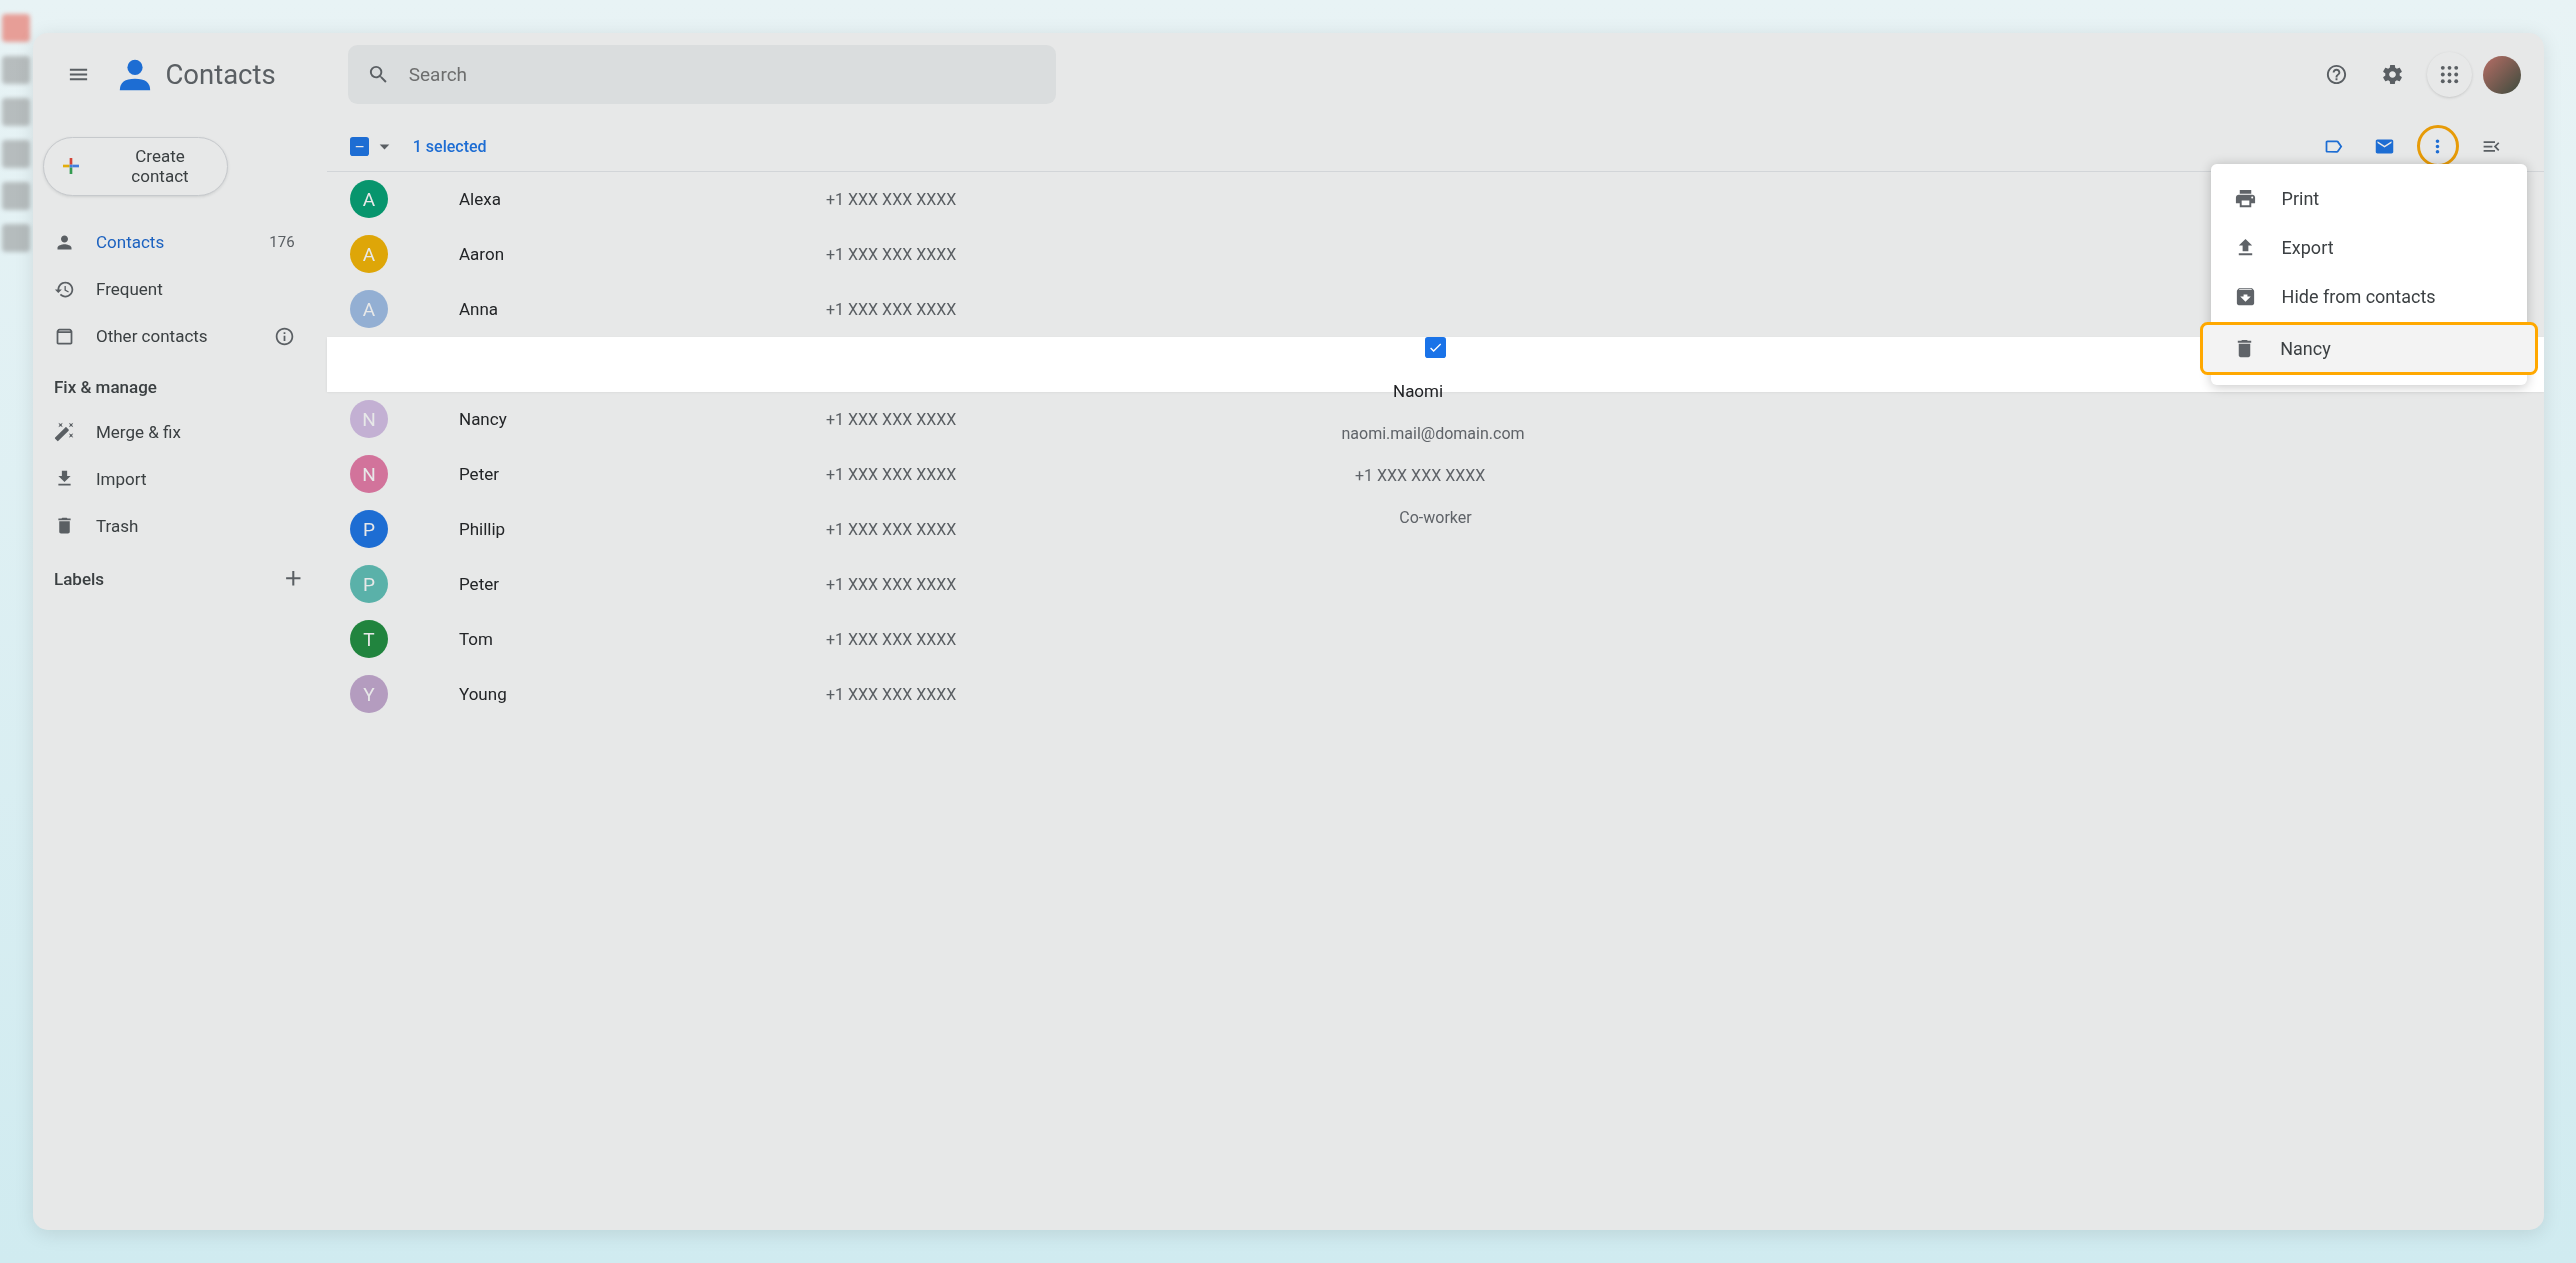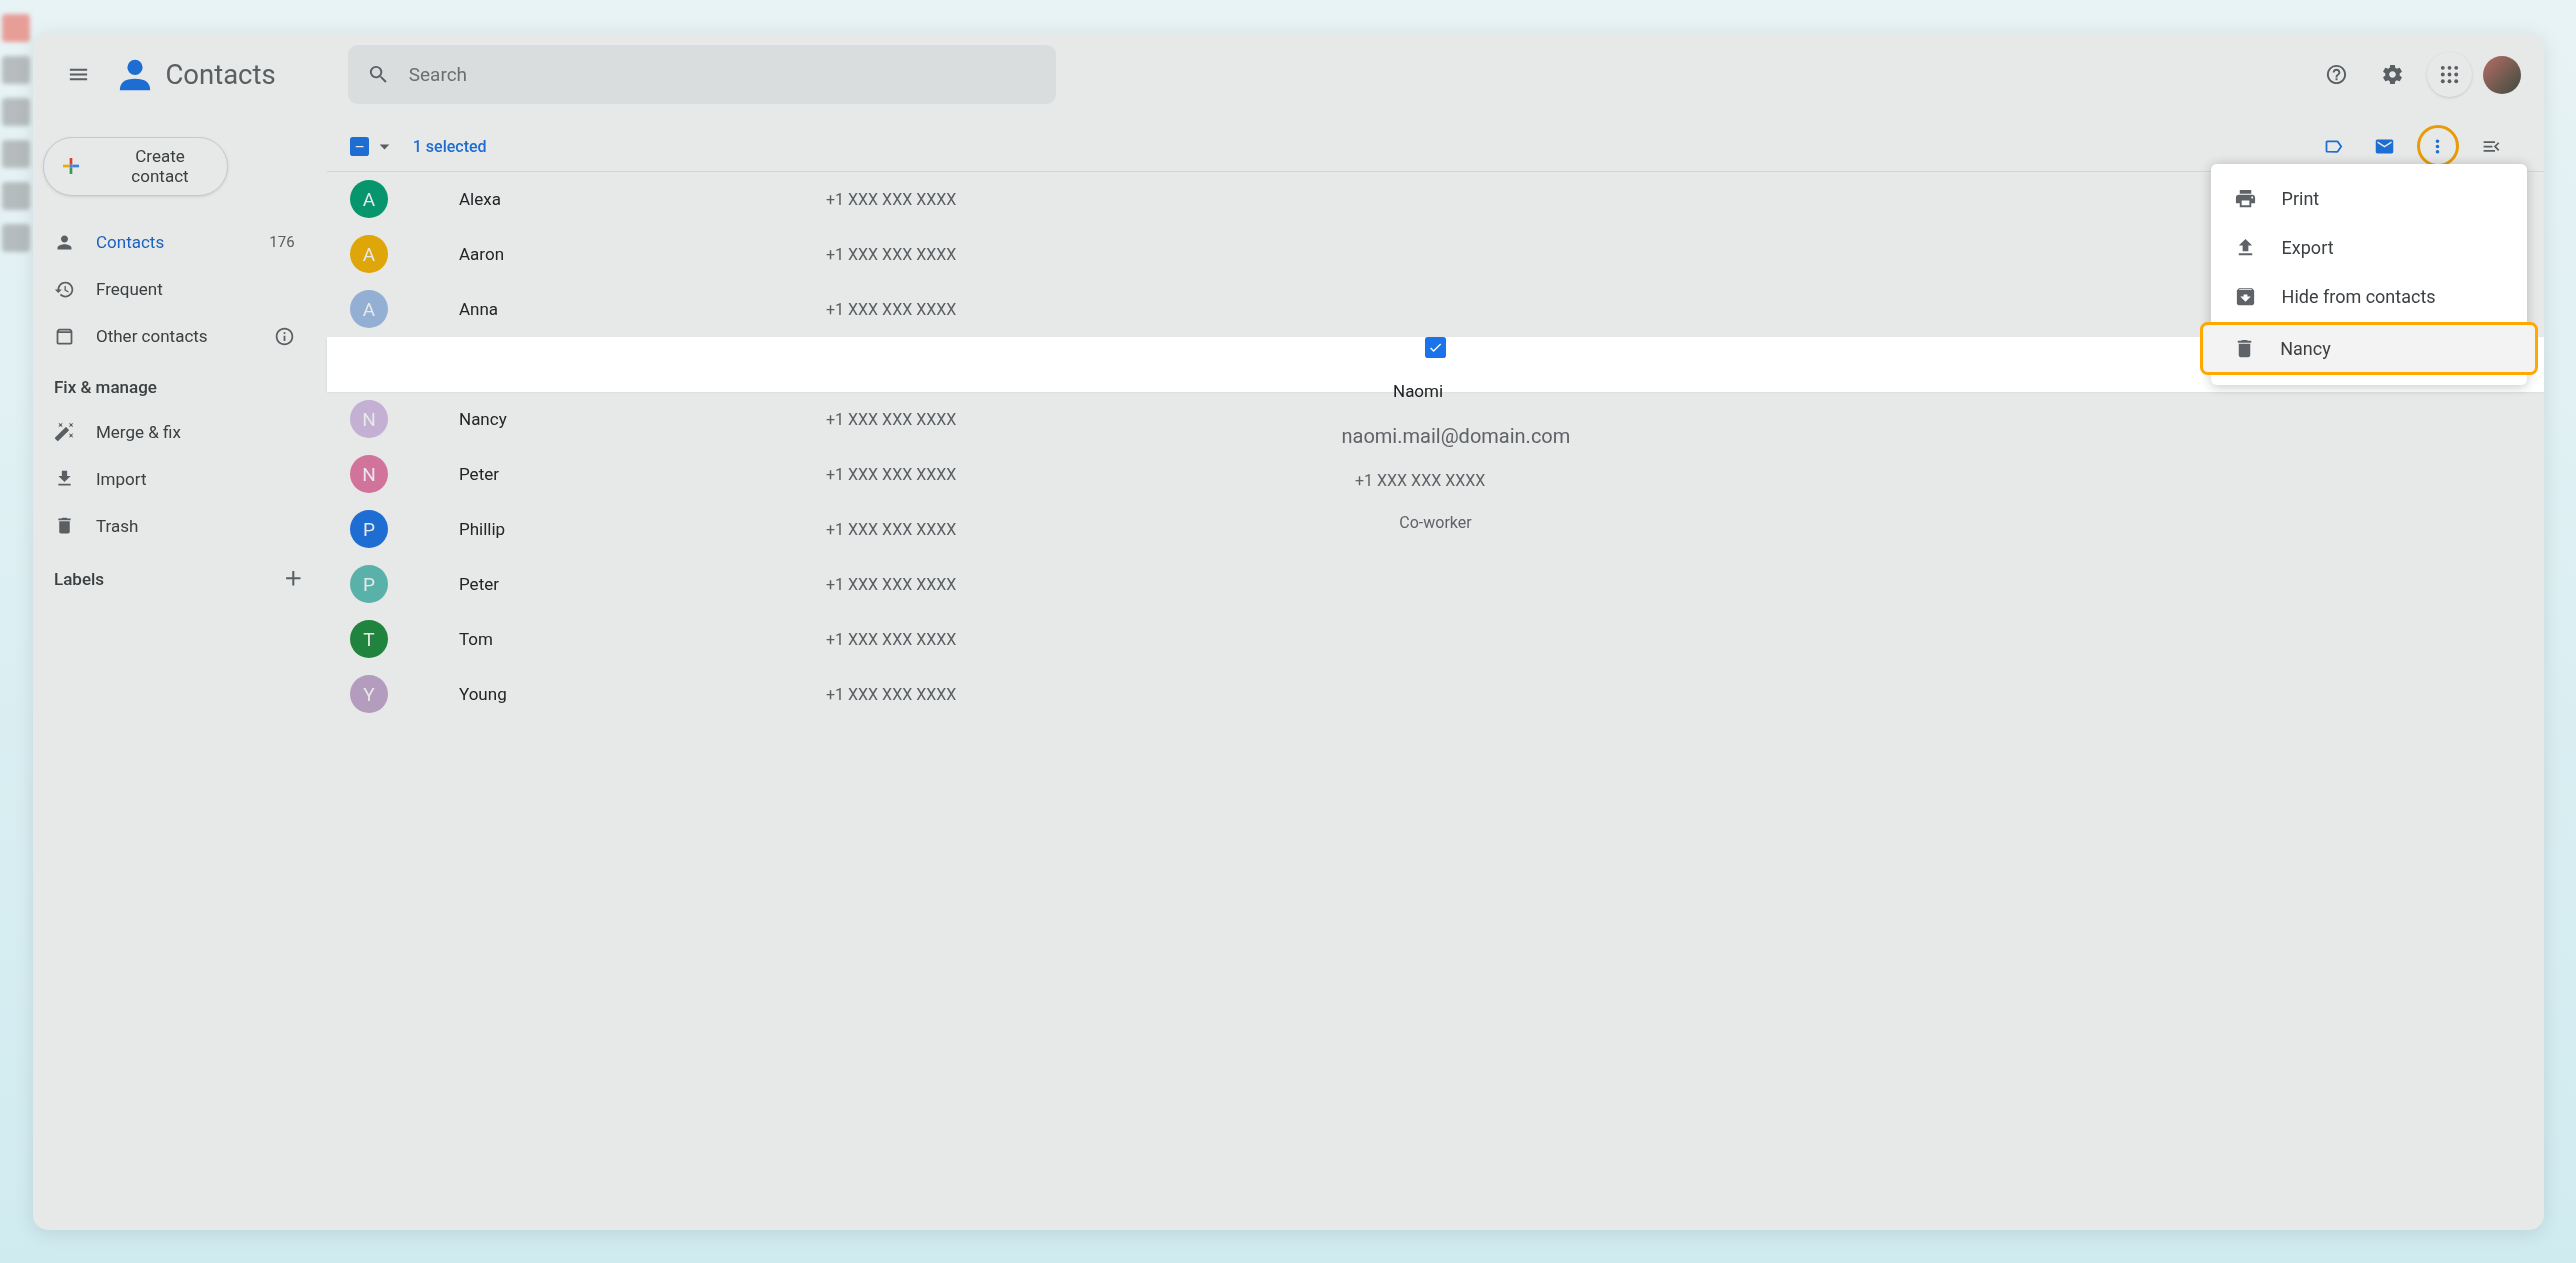--- a/index.html
+++ b/index.html
@@ -52,21 +52,21 @@
 
 .contact-list { border-top: 0.9px solid #e8eaed; }
 .contact-row { height: 55px; display: flex; align-items: center; padding: 0 23px; gap: 23px; position: relative; }
 .contact-row.selected { background: #fff; position: relative; z-index: 5; box-shadow: 0 0.9px 2.8px rgba(0,0,0,0.08); flex-direction: column; }
 .contact-row .checkbox-slot { width: 38px; display: flex; align-items: center; justify-content: center; }
 .contact-row:not(.selected) .check-icon { display: none; }
 .avatar-circle { width: 38px; height: 38px; border-radius: 50%; display: flex; align-items: center; justify-content: center; color: #fff; font-size: 19px; font-weight: 400; }
 .check-icon { width: 21px; height: 21px; background: #1a73e8; border-radius: 2.8px; display: flex; align-items: center; justify-content: center; }
 .check-icon svg { width: 15px; height: 15px; fill: #fff; }
 .contact-name { width: 133px; font-size: 17px; color: #202124; margin-left: 48px; }
-.contact-email { width: 188px; font-size: 20px; color: #5f6368; }
+.contact-email { width: 188px; font-size: 16px; color: #5f6368; }
 .contact-phone { width: 161px; font-size: 16px; color: #5f6368; }
 .contact-label { font-size: 16px; color: #5f6368; }
 
 .dropdown-menu { position: absolute; top: 131px; right: 17px; width: 316px; background: #fff; border-radius: 5.7px; box-shadow: 0 1.9px 11.4px rgba(0,0,0,0.22); z-index: 10; padding: 9.5px 0; }
 .menu-item { height: 49px; display: flex; align-items: center; padding: 0 23px; gap: 24.6px; cursor: pointer; font-size: 18px; color: #3c4043; }
 .menu-item svg { width: 23px; height: 23px; fill: #5f6368; }
 .menu-item.highlighted { border: 3.8px solid #ffa800; border-radius: 7.6px; margin: 1.9px -11.4px 0 -11.4px; padding: 0 30px; background: #f3f3f3; height: 53px; }
 </style>
 </head>
 <body>

